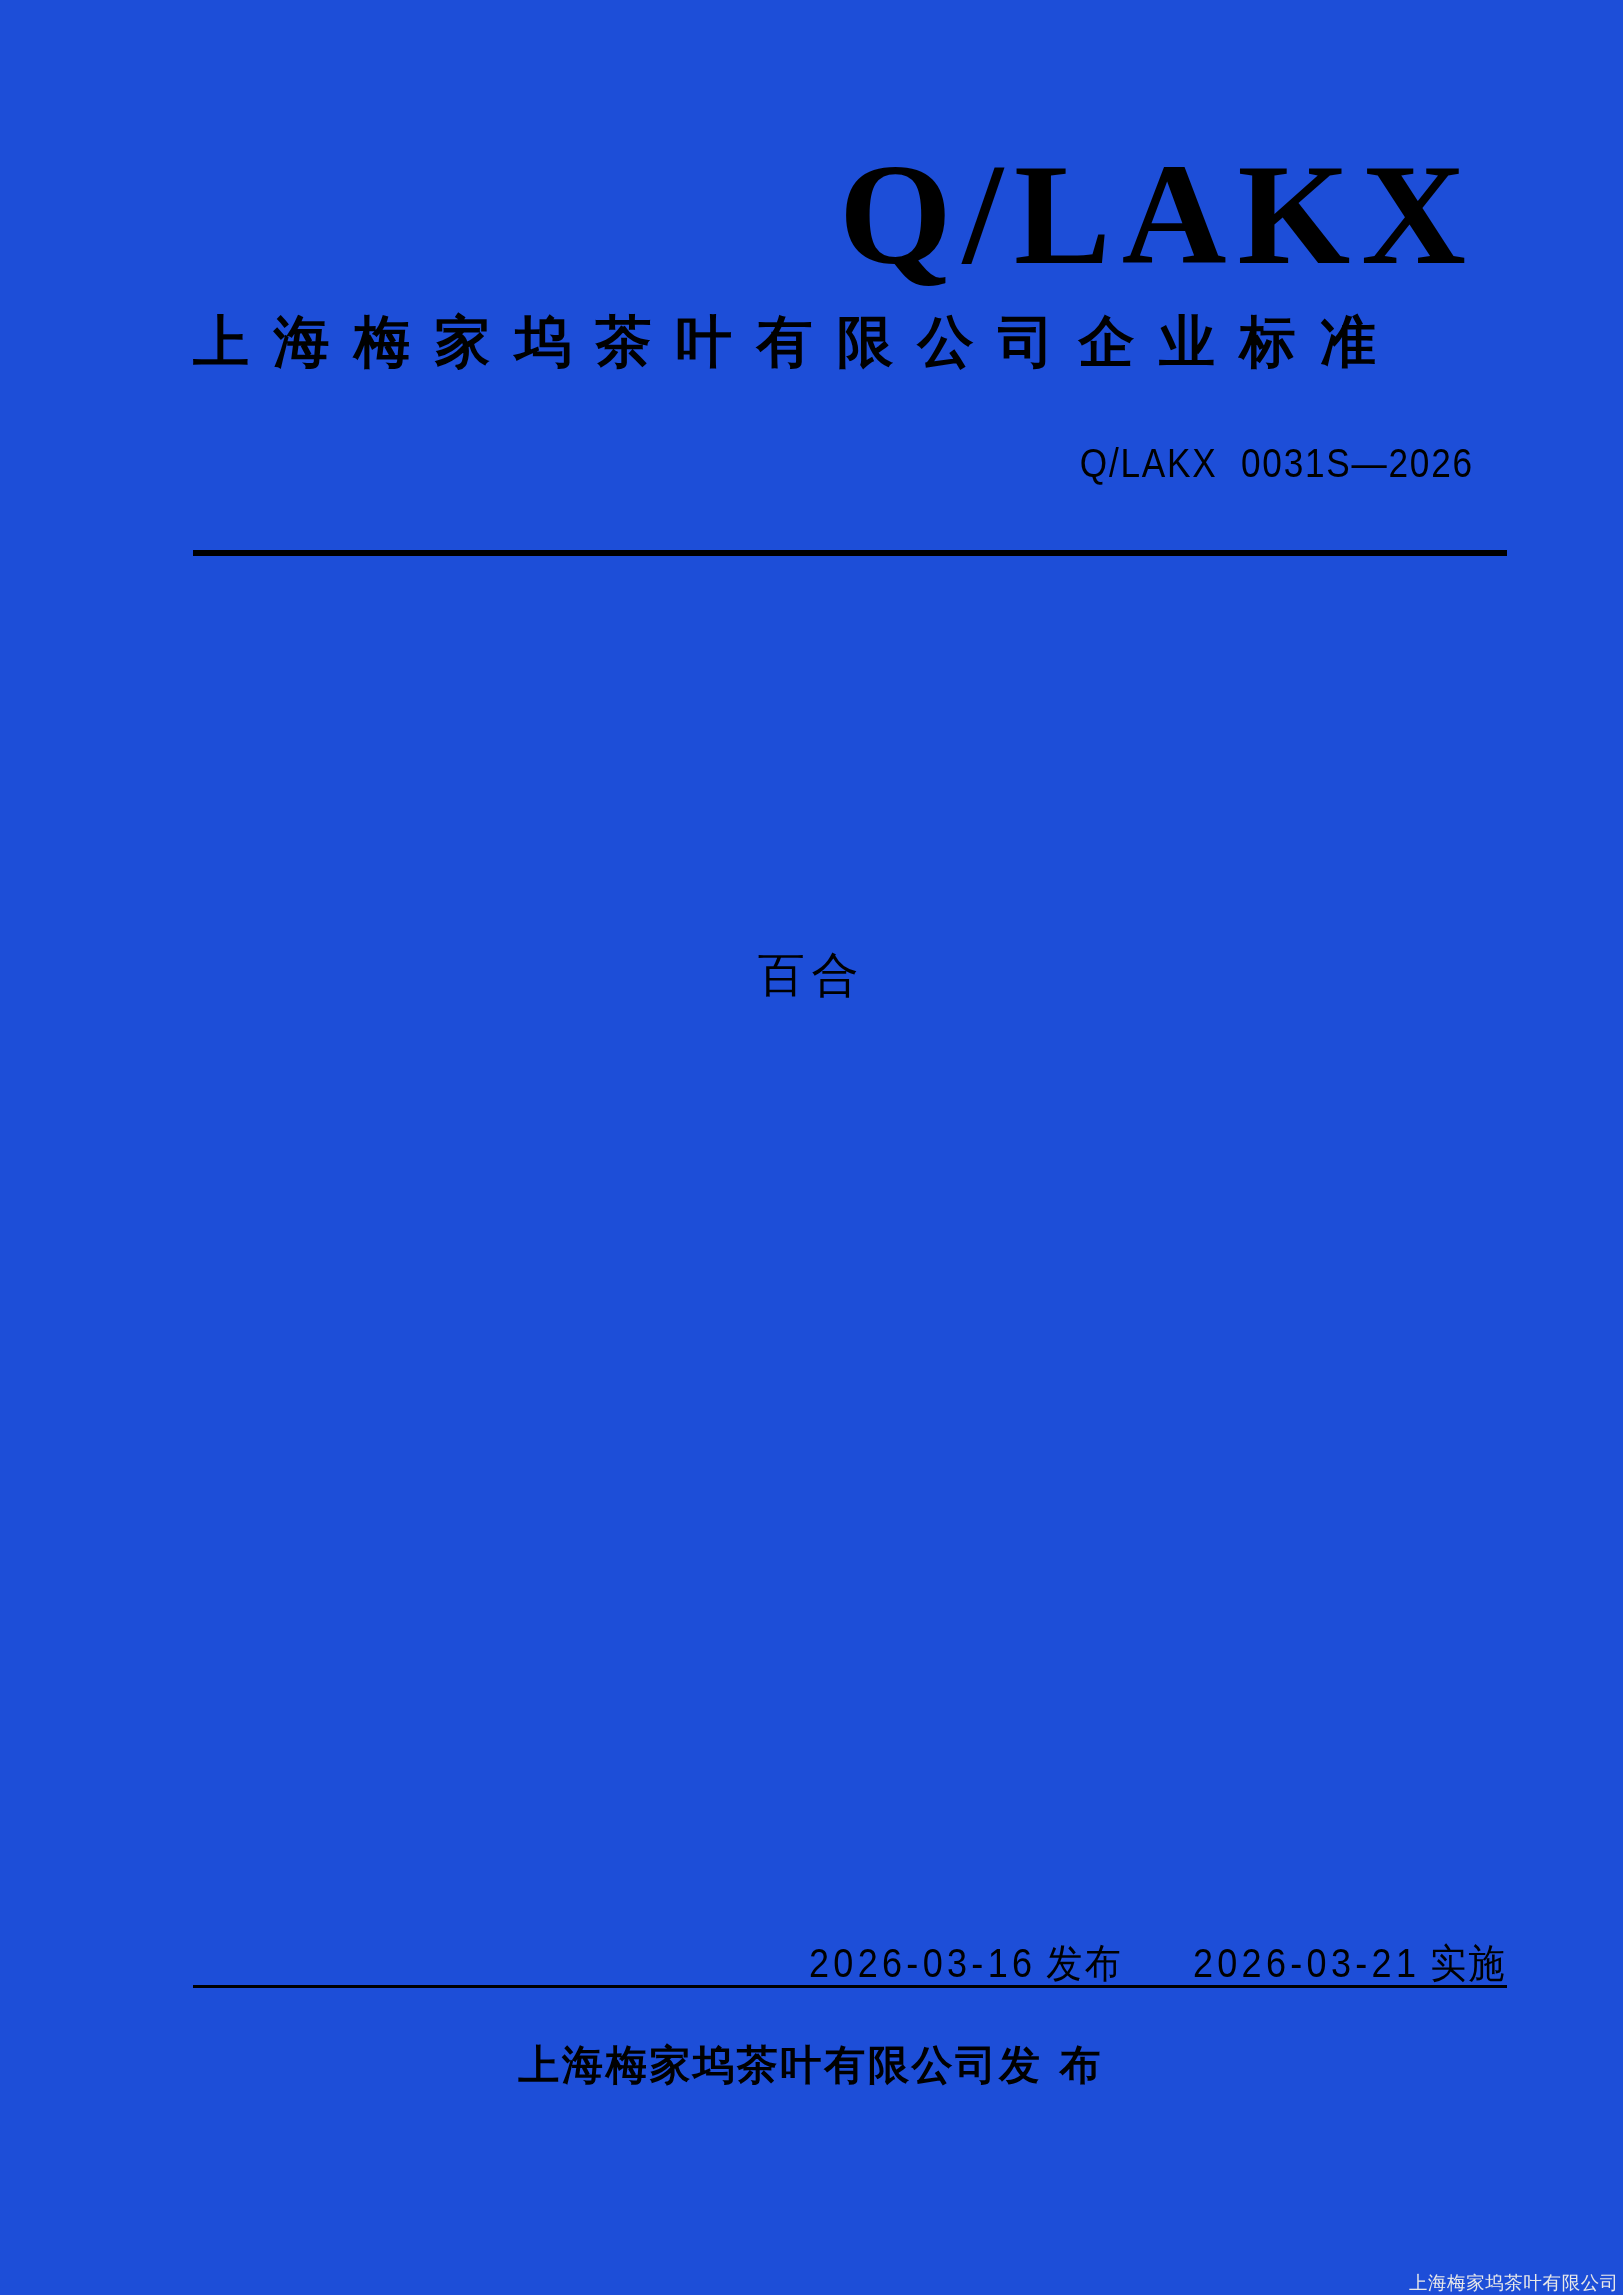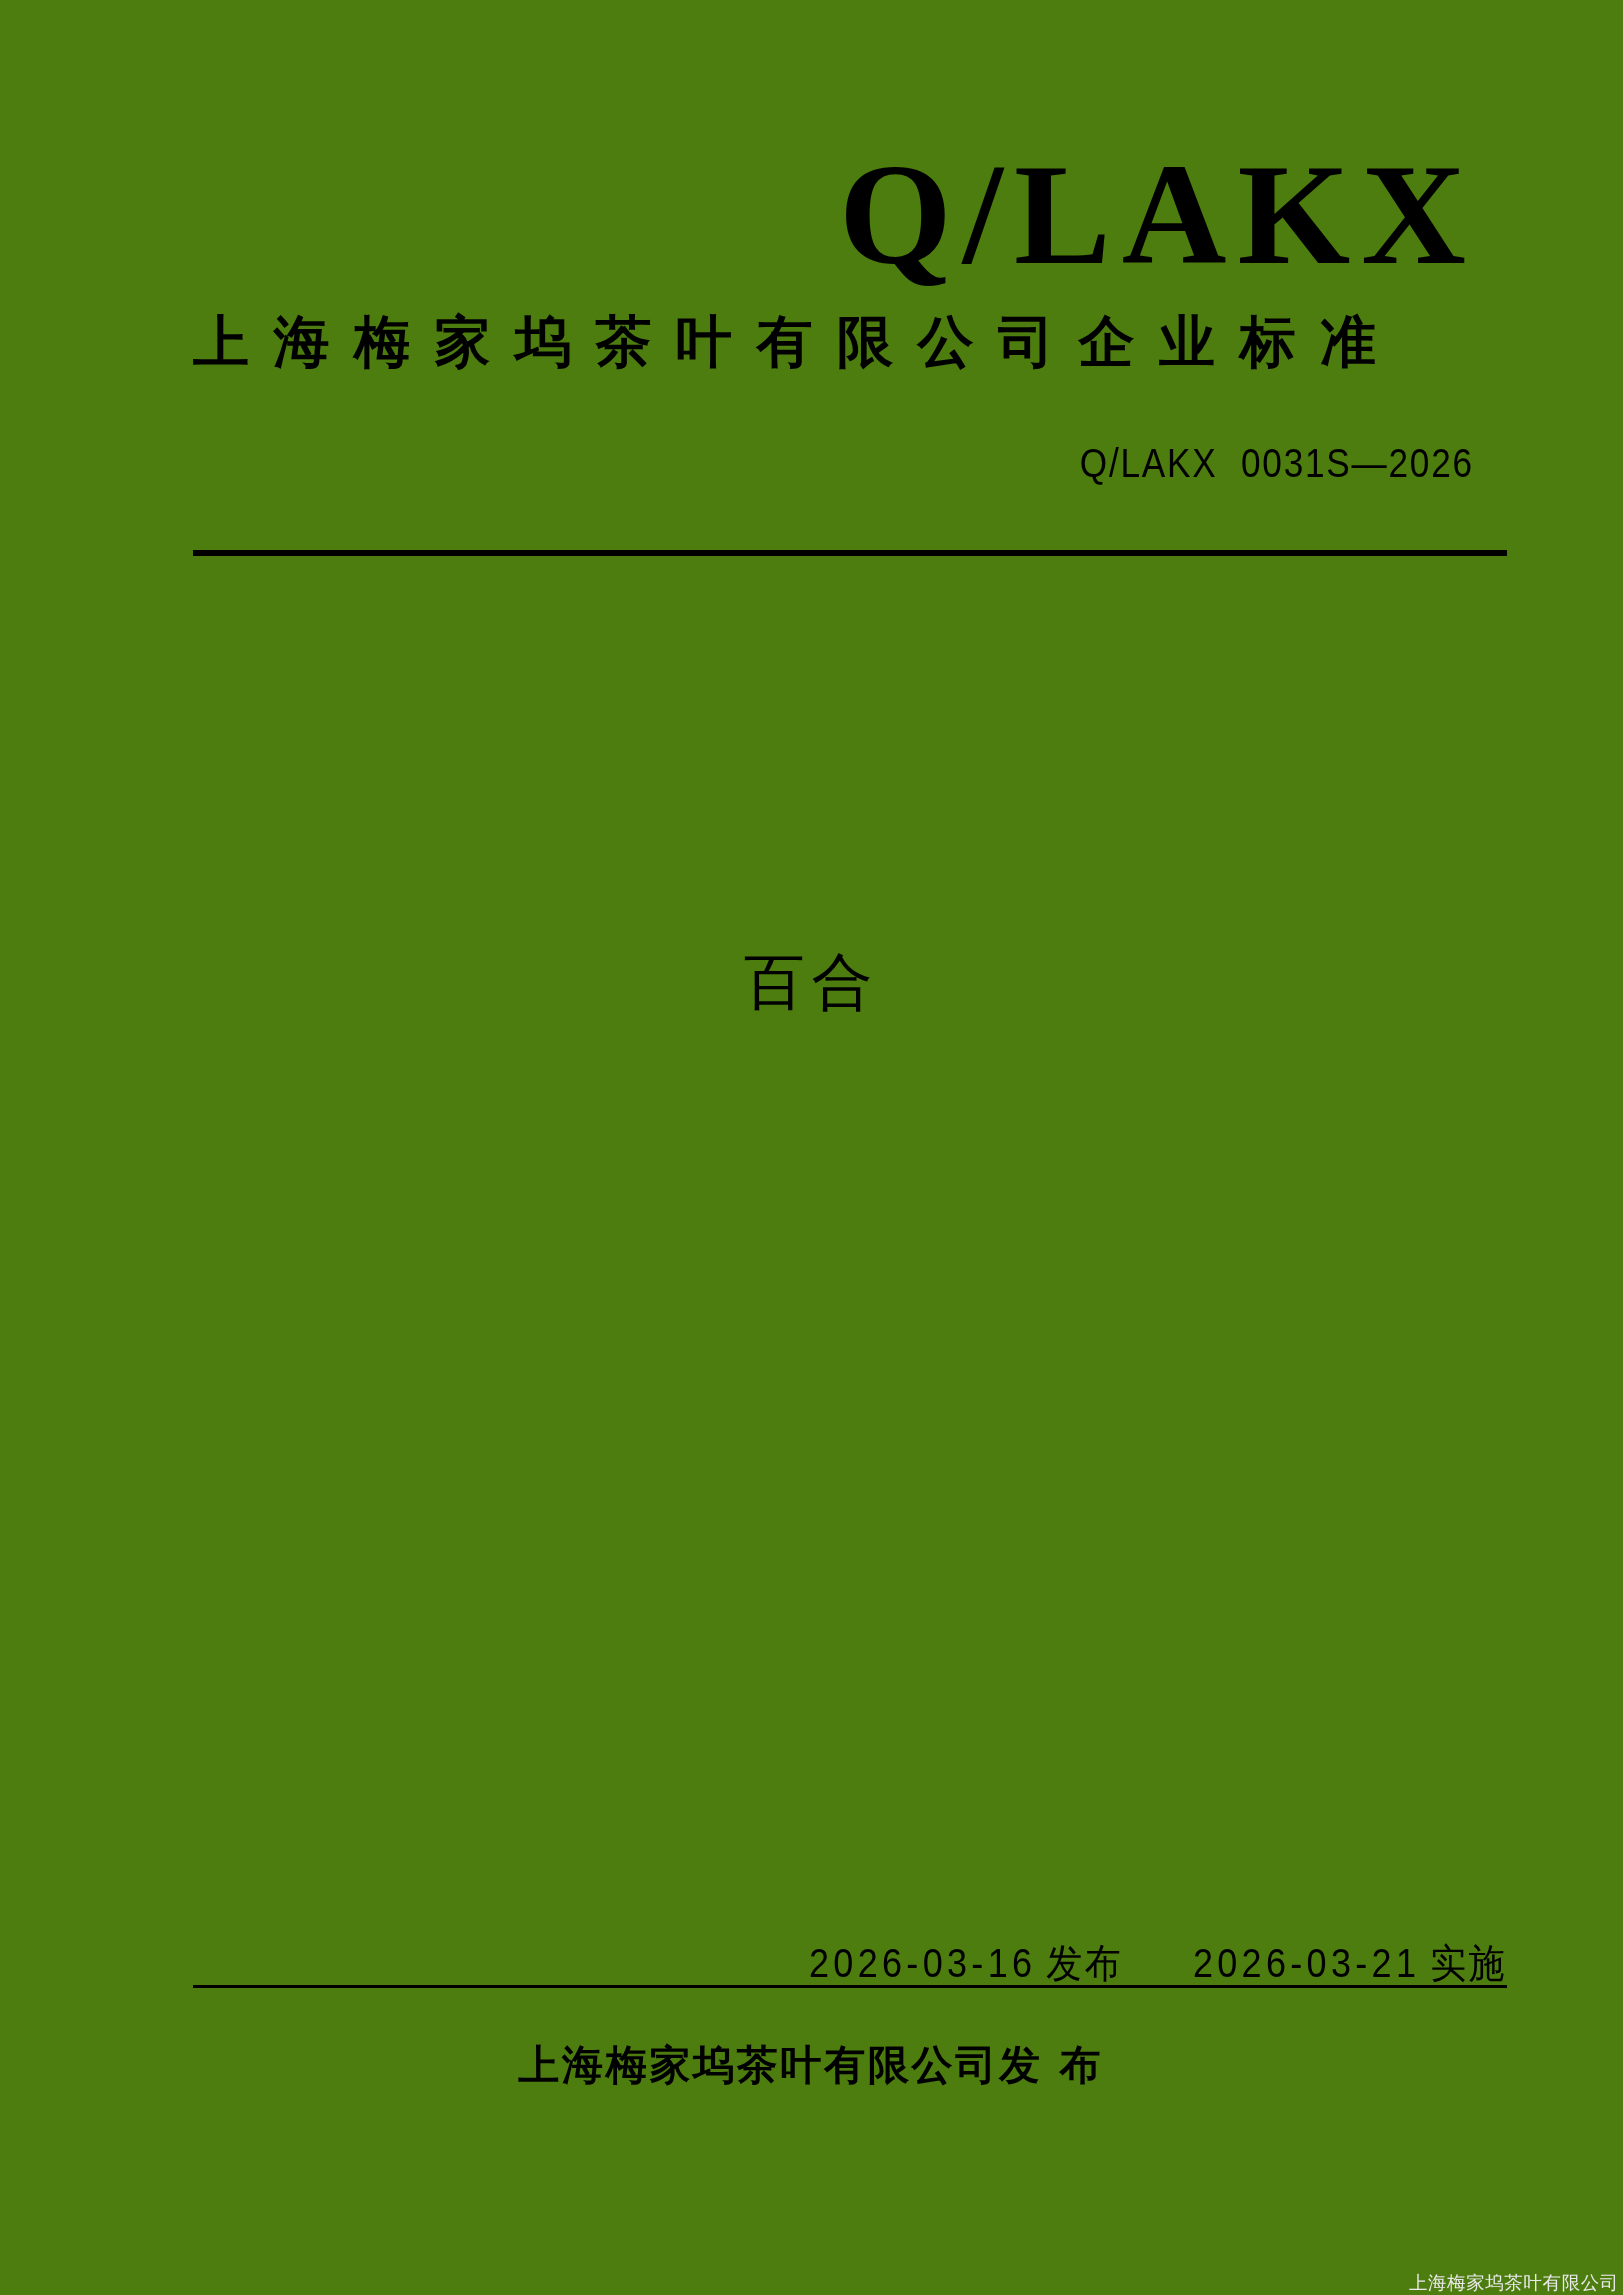--- a/index.html
+++ b/index.html
@@ -4,21 +4,21 @@
 <style>
   html, body {
     margin: 0;
     padding: 0;
     background: #ffffff;
   }
   .page {
     position: relative;
     width: 1623px;
     height: 2295px;
-    background: #4d7c0f;
+    background: #1d4ed8;
     overflow: hidden;
     font-family: "Liberation Sans", sans-serif;
     color: #000000;
   }
 
   
   .std-code {
     position: absolute;
     top: 142px;
     right: 146px;
@@ -66,21 +66,21 @@
   .rule-top    { top: 550px;  height: 6.1px; }
   .rule-bottom { top: 1985px; height: 3.4px; }
 
   
   .doc-title {
     position: absolute;
     top: 949px;
     left: 0;
     width: 100%;
     text-align: center;
-    font-size: 61px;
+    font-size: 47px;
     font-weight: 500;
     line-height: 1.1;
     letter-spacing: 6.8px;
   }
 
   
   .dates-row {
     position: absolute;
     top: 1943px;
     left: 193px;

